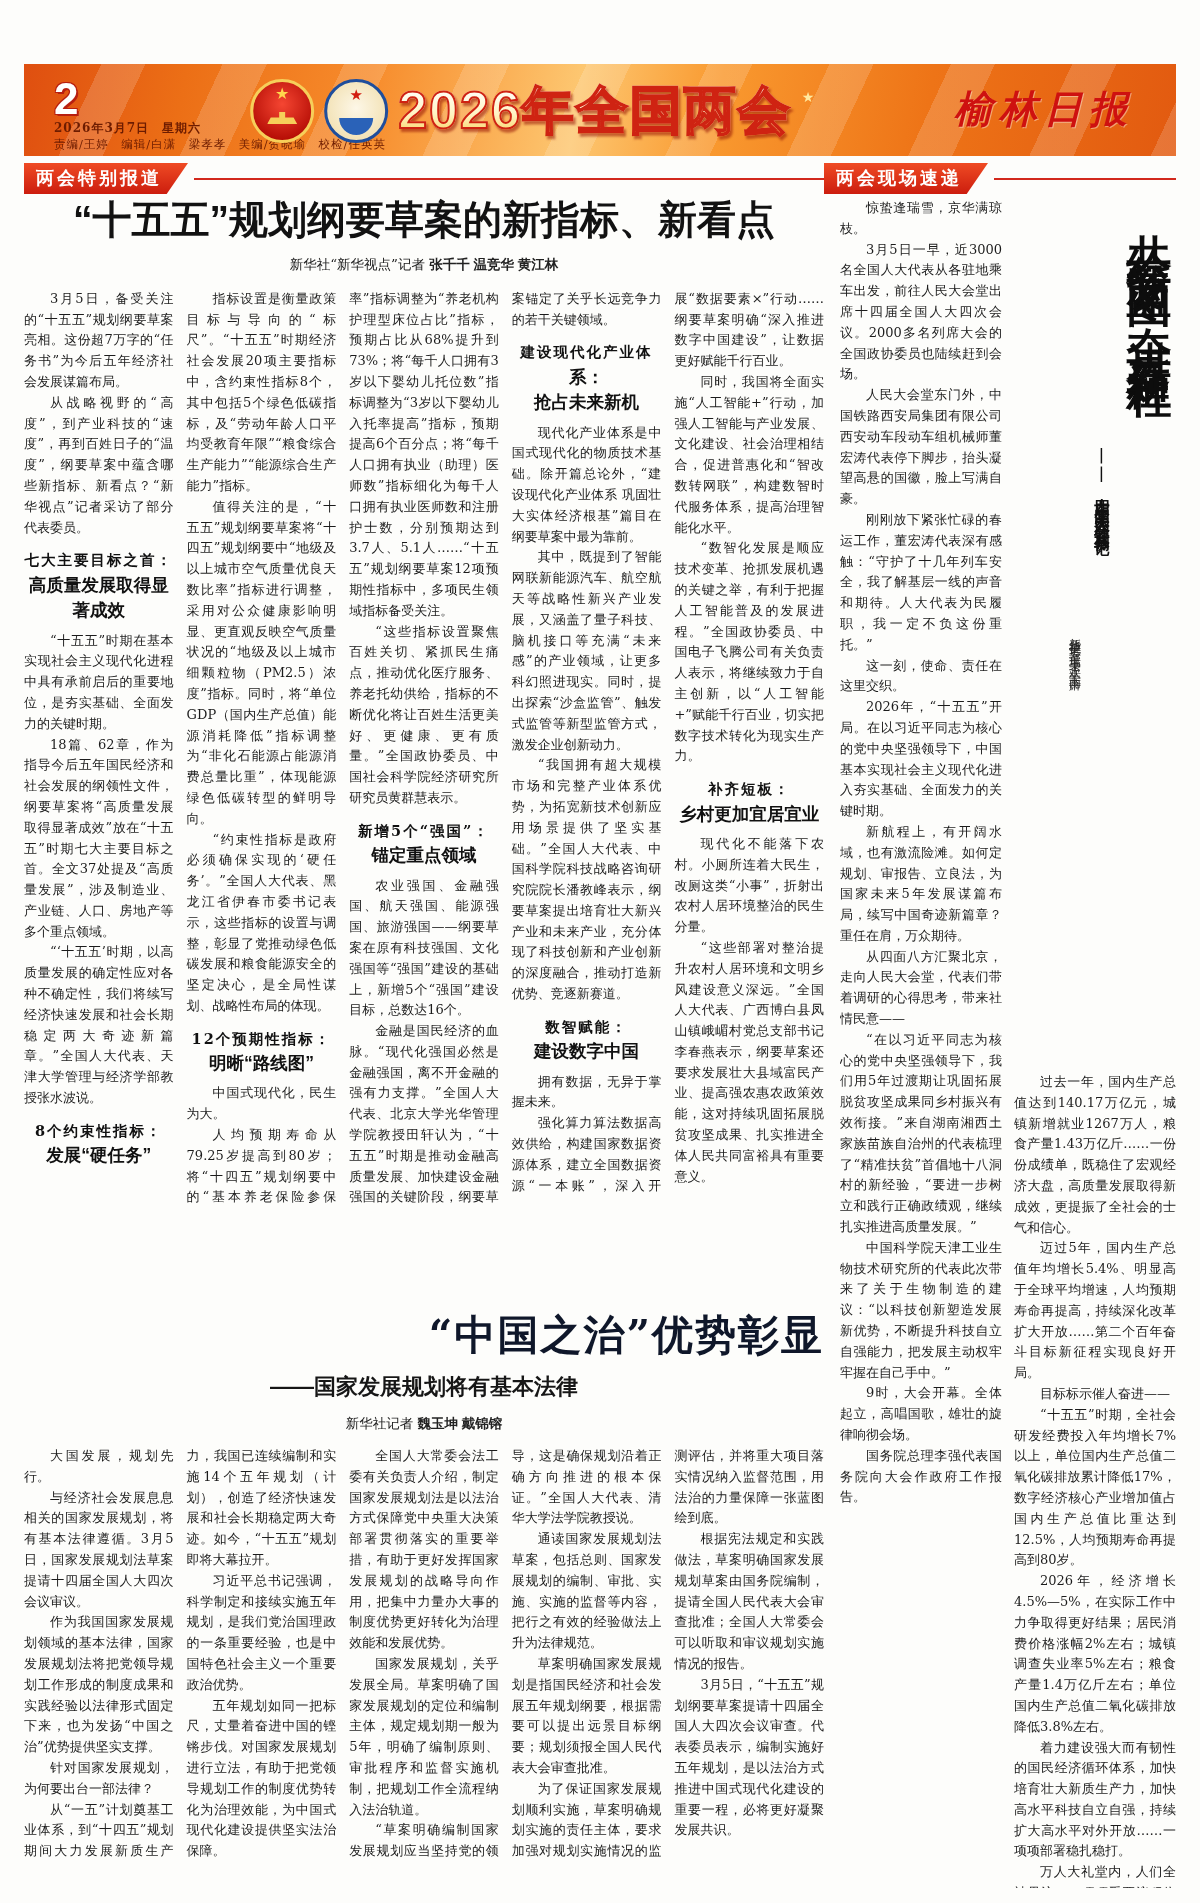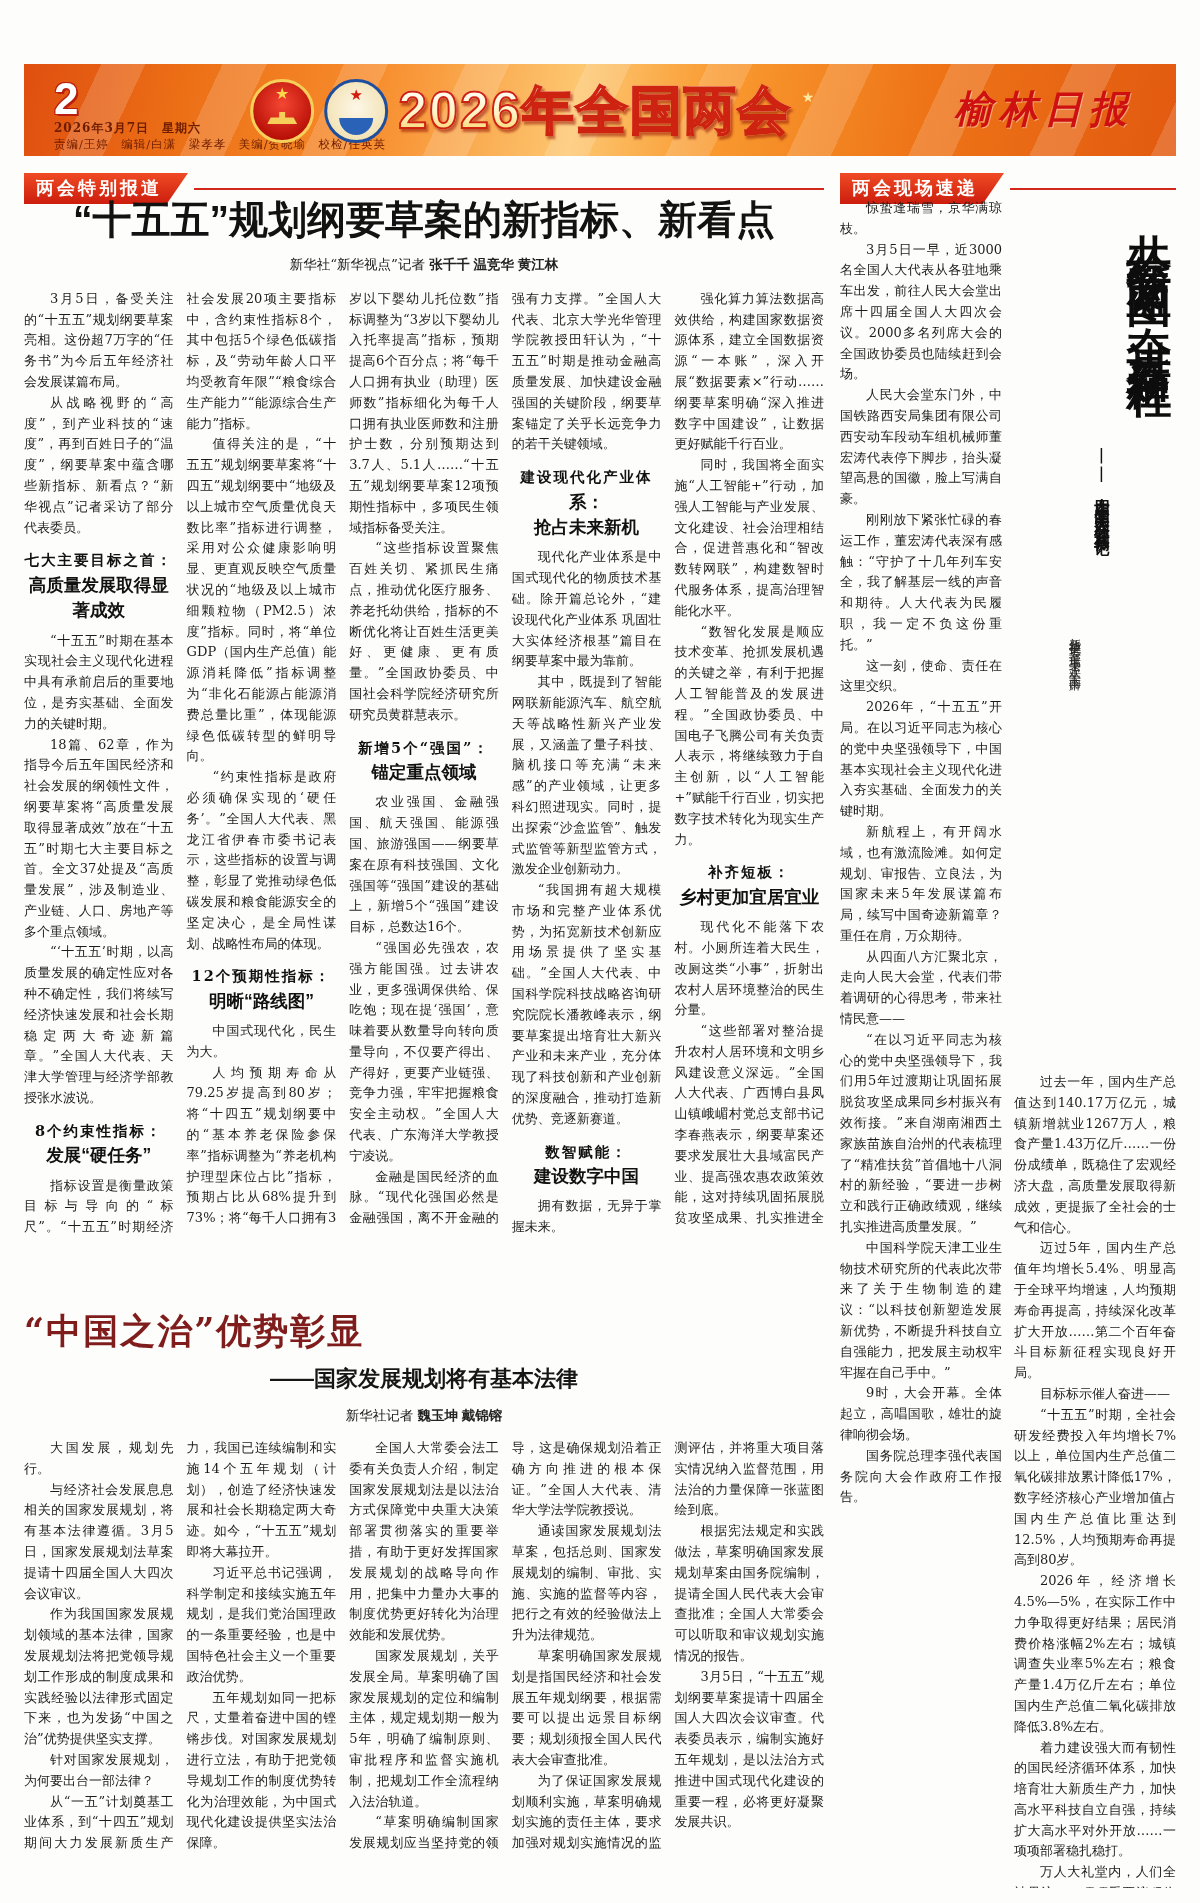--- a/index.html
+++ b/index.html
@@ -29,21 +29,21 @@
     background:#2a62b8;border-radius:0 0 34px 34px;}
   .banner-title{font-family:"Liberation Sans",sans-serif;font-weight:900;font-size:52px;letter-spacing:2px;
     background:linear-gradient(#ffffff 15%,#fff3c2 55%,#f8c94e 90%);-webkit-background-clip:text;background-clip:text;
     color:transparent;-webkit-text-stroke:2px #cf2312;
     filter:drop-shadow(2px 3px 1px rgba(150,20,5,.55));white-space:nowrap;}
   .banner-star{color:#ffe9a0;font-size:14px;margin-top:-28px;}
   .masthead{position:absolute;right:42px;top:20px;z-index:3;font-family:"DejaVu Serif",serif;
     font-style:italic;font-weight:bold;font-size:38px;color:#ce1110;letter-spacing:7px;
     text-shadow:1px 1px 0 rgba(255,255,255,.4);}
   
-  .bar-row{position:absolute;left:24px;top:173px;width:1152px;display:flex;gap:16px;justify-content:center;}
+  .bar-row{position:absolute;left:24px;top:163px;width:1152px;display:flex;justify-content:center;}
   .bar{display:flex;align-items:center;}
   .bar.left{width:800px;}  .bar.right{flex:1;}
   .bar-label{flex:none;background:linear-gradient(180deg,#ef4b24,#cc1d0e);color:#fff;
     font-family:"Liberation Sans",sans-serif;font-weight:bold;font-size:18px;letter-spacing:3px;
     padding:3px 26px 4px 12px;clip-path:polygon(0 0,100% 0,87% 100%,0 100%);}
   .bar-line{flex:1;border-top:2px solid #d2281c;margin-left:6px;}
   
   .main-art{position:absolute;left:24px;top:198px;width:800px;}
   .main-headline{font-family:"Liberation Sans",sans-serif;font-weight:900;font-size:39px;
     text-align:center;color:#121212;letter-spacing:0px;line-height:1.15;}
@@ -62,22 +62,22 @@
   .side-colR{width:162px;display:flex;flex-direction:column;}
   .v-head{height:868px;writing-mode:vertical-rl;overflow:hidden;}
   .v-title{font-family:"DejaVu Serif",serif;font-weight:bold;font-size:45px;letter-spacing:13px;
     color:#0d0d0d;line-height:1.2;}
   .v-sub{font-family:"Liberation Sans",sans-serif;font-weight:bold;font-size:15.5px;letter-spacing:3px;
     padding-top:250px;margin-right:10px;color:#111;}
   .v-by{font-size:12px;padding-top:430px;margin-right:8px;color:#222;letter-spacing:2px;}
   .side-colR-text{flex:1;overflow:hidden;font-size:13px;line-height:1.6;text-align:justify;margin-top:6px;}
   
   .second-art{position:absolute;left:24px;top:1308px;width:800px;}
-  .second-headline{font-family:"DejaVu Serif",serif;font-weight:bold;font-size:35px;
-    text-align:left;letter-spacing:2px;color:#7f1d1d;}
+  .second-headline{font-family:"DejaVu Serif",serif;font-weight:bold;font-size:41px;
+    text-align:right;letter-spacing:2px;color:#0f172a;}
   .second-sub{font-family:"Liberation Sans",sans-serif;font-weight:bold;font-size:22px;
     text-align:center;margin-top:9px;color:#161616;}
   .second-body{margin-top:13px;height:436px;overflow:hidden;
     columns:5;column-gap:13px;font-size:13px;line-height:1.6;text-align:justify;}
 </style>
 </head>
 <body>
 
 <div class="banner">
   <div class="pagenum">2</div>
@@ -154,21 +154,20 @@
 
       <div class="fi p"><span>“这些指标设置聚焦百姓关切、紧抓民生痛点，推动优化医疗服务、养老托幼供给，指标的不断优化将让百姓生活更美好、更健康、更有质量。”全国政协委员、中国社会科学院经济研究所研究员黄群慧表示。</span></div>
 
       <div class="fi subhead">
         <span>新增5个“强国”：
 锚定重点领域</span>
       </div>
 
       <div class="fi p"><span>农业强国、金融强国、航天强国、能源强国、旅游强国——纲要草案在原有科技强国、文化强国等“强国”建设的基础上，新增5个“强国”建设目标，总数达16个。</span></div>
 
-      <div class="fi p"><span>“强国必先强农，农强方能国强。过去讲农业，更多强调保供给、保吃饱；现在提‘强国’，意味着要从数量导向转向质量导向，不仅要产得出、产得好，更要产业链强、竞争力强，牢牢把握粮食安全主动权。”全国人大代表、广东海洋大学教授宁凌说。</span></div>
 
       <div class="fi p"><span>金融是国民经济的血脉。“现代化强国必然是金融强国，离不开金融的强有力支撑。”全国人大代表、北京大学光华管理学院教授田轩认为，“十五五”时期是推动金融高质量发展、加快建设金融强国的关键阶段，纲要草案锚定了关乎长远竞争力的若干关键领域。</span></div>
 
       <div class="fi subhead">
         <span>建设现代化产业体系：
 抢占未来新机</span>
       </div>
 
       <div class="fi p"><span>现代化产业体系是中国式现代化的物质技术基础。除开篇总论外，“建设现代化产业体系 巩固壮大实体经济根基”篇目在纲要草案中最为靠前。</span></div>
 

